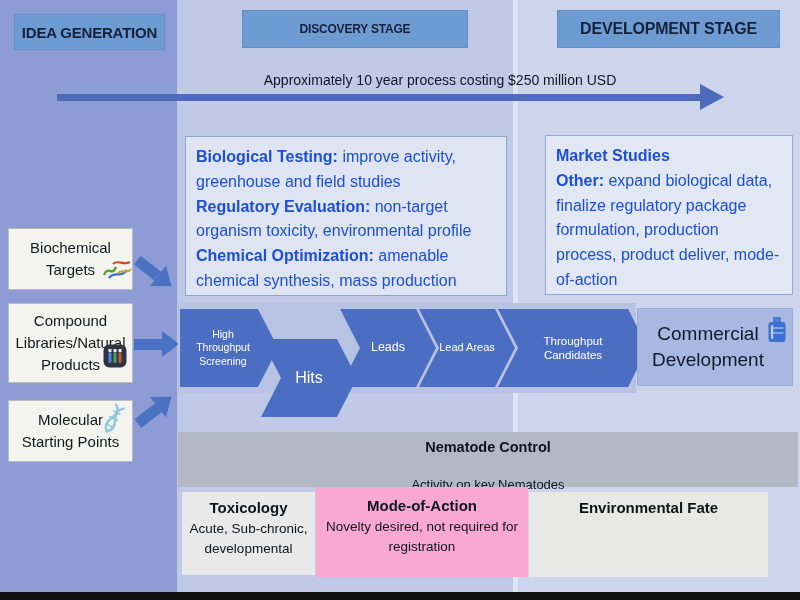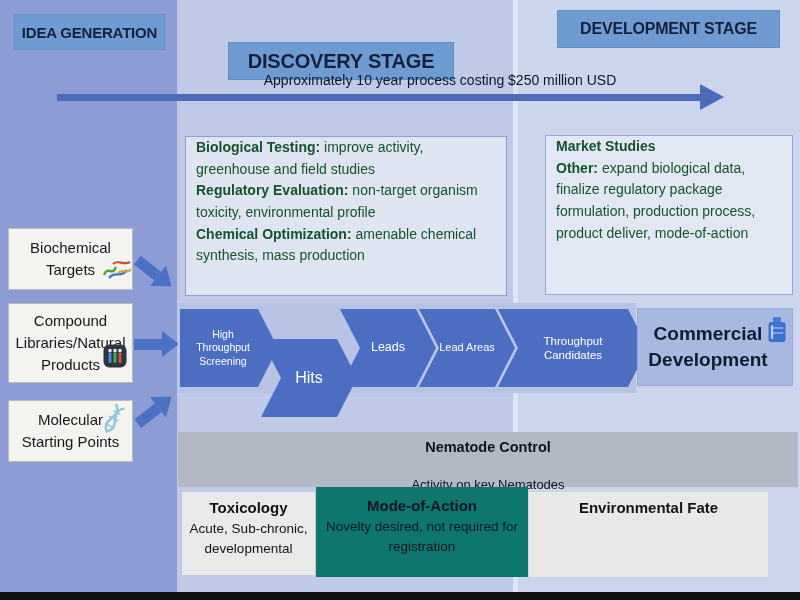--- a/index.html
+++ b/index.html
@@ -17,31 +17,31 @@
   .col-right{left:518px;top:0;width:282px;height:592px;background:#cdd5ec;}
   .bottom-black-bar{left:0;top:592px;width:800px;height:8px;background:#101010;}
 
   
   .stage-hdr{
     background:#6f9bd3;border:1px solid #6090c4;
     display:flex;align-items:center;justify-content:center;
     font-weight:700;color:#14213a;letter-spacing:-0.2px;
   }
   .hdr-idea{left:14px;top:14px;width:149px;height:34px;font-size:15px;}
-  .hdr-discovery{left:228px;top:10px;width:224px;height:36px;font-size:20px;margin-top:32px;}
+  .hdr-discovery{left:242px;top:10px;width:224px;height:36px;font-size:12px;}
   .hdr-development{left:557px;top:10px;width:221px;height:36px;font-size:16px;text-align:center;}
 
   
   .timeline-caption{left:160px;top:72px;width:560px;text-align:center;font-size:14px;color:#0d1626;}
   .timeline-shaft{left:57px;top:94px;width:645px;height:7px;background:#4d6bba;}
   .timeline-head{left:700px;top:84px;width:0;height:0;
     border-top:13px solid transparent;border-bottom:13px solid transparent;border-left:24px solid #4d6bba;}
 
   
-  .detail-box{font-size:14px;line-height:1.55;color:#14532d;padding:0 10px;box-sizing:border-box;}
+  .detail-box{font-size:16px;line-height:1.55;color:#1d4ed8;padding:8px 10px;box-sizing:border-box;}
   .box-discovery{left:185px;top:136px;width:322px;height:160px;background:#dee4f2;border:1px solid #8ba4cd;}
   .box-development{left:545px;top:135px;width:248px;height:160px;background:#e2e7f4;border:1px solid #94aad2;}
   .detail-box b{font-weight:700;}
 
   
   .source-box{
     background:#f3f3ef;border:1px solid #b9bdb9;
     display:flex;align-items:center;justify-content:center;text-align:center;
     font-size:15px;line-height:1.45;color:#15181c;box-sizing:border-box;padding:4px 8px;
   }
@@ -73,36 +73,36 @@
   .chev-mid{clip-path:polygon(0 0,76px 0,100% 50%,76px 100%,0 100%,20px 50%);}
   .chev-2{left:261px;width:96px;font-size:16px;padding:0 18px;margin-top:30px;}
   .chev-3{left:340px;width:96px;font-size:12.5px;padding:0 18px;}
   .chev-4{left:419px;width:96px;font-size:11px;padding:0 18px;}
   .chev-5{left:498px;width:150px;font-size:11.5px;padding:0 22px;
     clip-path:polygon(0 0,130px 0,100% 50%,130px 100%,0 100%,20px 50%);}
 
   .result-box{
     left:637px;top:308px;width:156px;height:78px;background:#a9b8e0;border:1px solid #9aabd8;
     display:flex;align-items:center;justify-content:center;text-align:center;
-    font-weight:700;font-size:19px;line-height:1.35;color:#0d1b33;box-sizing:border-box;padding:0 20px 0 6px;
+    font-weight:400;font-size:19px;line-height:1.35;color:#0d1b33;box-sizing:border-box;padding:0 20px 0 6px;
   }
   .icon-jug{position:absolute;right:5px;top:7px;}
 
   
   .nematode-bar{left:178px;top:432px;width:620px;height:55px;background:#b2b9c5;
     text-align:center;color:#0d1420;box-sizing:border-box;padding-top:7px;}
   .nematode-title{font-weight:700;font-size:14.5px;}
   .nematode-sub{font-size:13px;margin-top:22px;}
 
   
   .assess{box-sizing:border-box;text-align:center;color:#101418;padding-top:7px;}
   .assess .a-title{font-weight:700;font-size:15px;margin-bottom:3px;}
   .assess .a-text{font-size:13.5px;line-height:1.5;}
   .assess-1{left:182px;top:492px;width:133px;height:83px;background:#e9e9e9;}
-  .assess-2{left:316px;top:487px;width:212px;height:90px;background:#0f766e;color:#10151f;padding-top:10px;}
+  .assess-2{left:316px;top:487px;width:212px;height:90px;background:#f9a8d4;color:#10151f;padding-top:10px;}
   .assess-3{left:529px;top:492px;width:239px;height:85px;background:#e8e8e6;}
 </style>
 </head>
 <body>
 
 <div class="canvas">
 
   <div class="abs col-left"></div>
   <div class="abs col-mid"></div>
   <div class="abs col-divider"></div>

